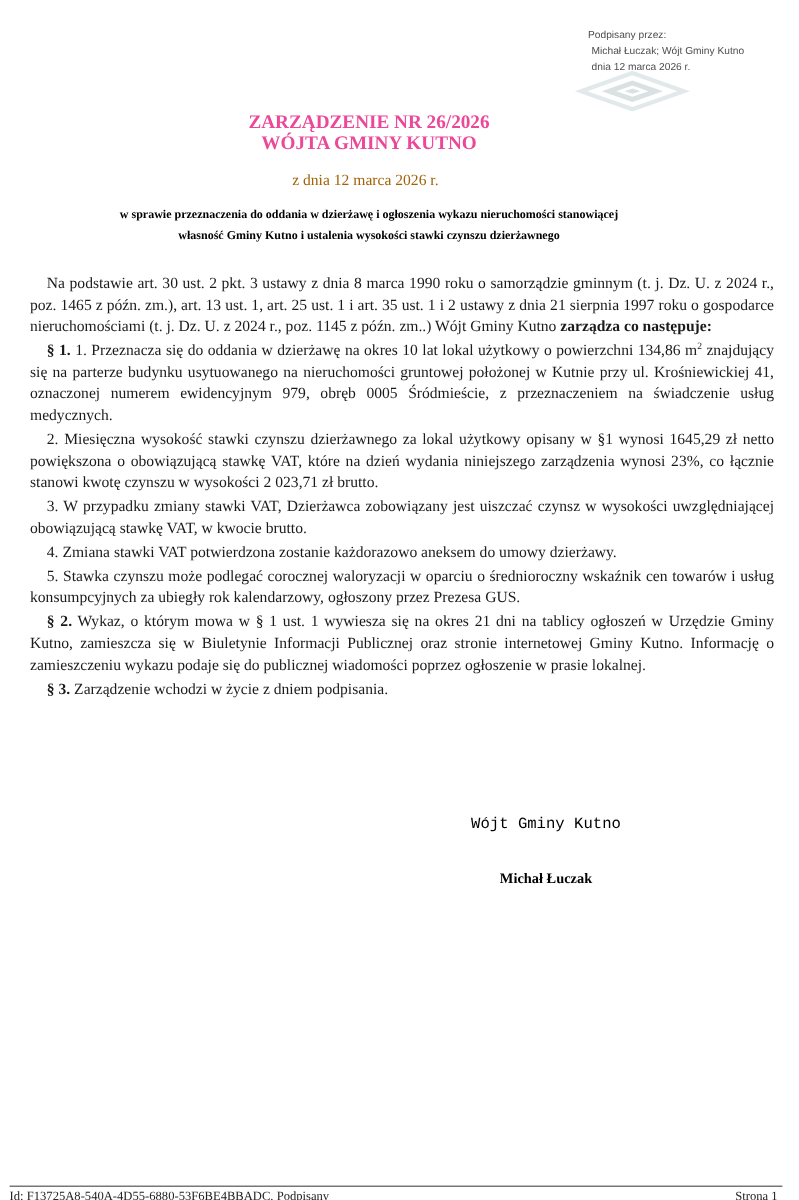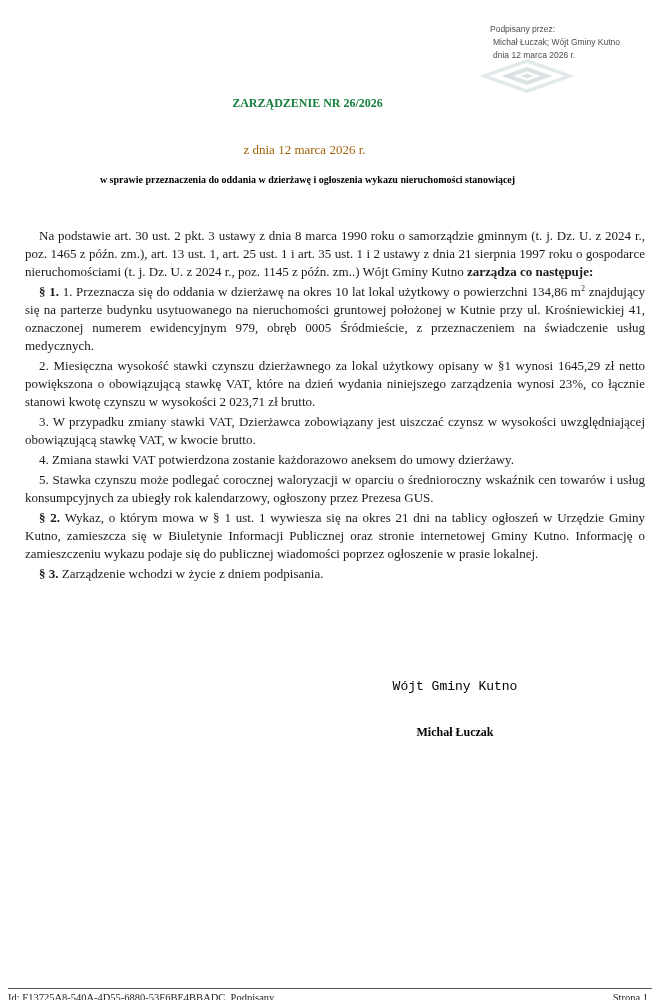--- a/index.html
+++ b/index.html
@@ -26,23 +26,23 @@
   }
   .stamp-text .ln2, .stamp-text .ln3 { padding-left: 3px; }
   .stamp-logo { position: absolute; top: 48px; left: 479px; }
 
   
   .title-block {
     position: absolute;
     top: 84px; left: 25px; width: 565px;
     text-align: center;
     font-weight: bold;
-    font-size: 12px;
+    font-size: 16px;
     line-height: 16.5px;
-    color: #15803d;
+    color: #ec4899;
   }
   .date-line {
     position: absolute;
     top: 131px; left: 22px; width: 565px;
     text-align: center;
     font-size: 13px;
     color: #a16207;
   }
   .subject-block {
     position: absolute;
@@ -98,24 +98,26 @@
   <svg class="stamp-logo" width="96" height="34" viewBox="0 0 96 34">
     <polygon points="48,0 96,17 48,34 0,17" fill="#e2e9ea"></polygon>
     <polygon points="48,3.8 85.5,17 48,30.2 10.5,17" fill="#ffffff"></polygon>
     <polygon points="48,8 73.5,17 48,26 22.5,17" fill="#d9e1e3"></polygon>
     <polygon points="48,12.3 61.5,17 48,21.7 34.5,17" fill="#ffffff"></polygon>
     <polygon points="48,14.8 54.5,17 48,19.2 41.5,17" fill="#d9e1e3"></polygon>
   </svg>
 
   <div class="title-block">
     <div>ZARZĄDZENIE NR 26/2026</div>
+    <div>WÓJTA GMINY KUTNO</div>
   </div>
   <div class="date-line">z dnia 12 marca 2026 r.</div>
   <div class="subject-block">
     <div>w sprawie przeznaczenia do oddania w dzierżawę i ogłoszenia wykazu nieruchomości stanowiącej</div>
+    <div>własność Gminy Kutno i ustalenia wysokości stawki czynszu dzierżawnego</div>
   </div>
 
   <div class="doc-body">
     <p><span>Na podstawie art. 30 ust. 2 pkt. 3 ustawy z dnia 8 marca 1990 roku o samorządzie gminnym (t. j. Dz. U. z 2024 r., poz. 1465 z późn. zm.), art. 13 ust. 1, art. 25 ust. 1 i art. 35 ust. 1 i 2 ustawy z dnia 21 sierpnia 1997 roku o gospodarce nieruchomościami (t. j. Dz. U. z 2024 r., poz. 1145 z późn. zm..) Wójt Gminy Kutno </span><span class="bold">zarządza co następuje:</span></p>
 
     <p><span class="bold">§ 1.</span><span> 1. Przeznacza się do oddania w dzierżawę na okres 10 lat lokal użytkowy o powierzchni 134,86 m</span><sup>2</sup><span> znajdujący się na parterze budynku usytuowanego na nieruchomości gruntowej położonej w Kutnie przy ul. Krośniewickiej 41, oznaczonej numerem ewidencyjnym 979, obręb 0005 Śródmieście, z przeznaczeniem na świadczenie usług medycznych.</span></p>
 
     <p>2. Miesięczna wysokość stawki czynszu dzierżawnego za lokal użytkowy opisany w §1 wynosi 1645,29 zł netto powiększona o obowiązującą stawkę VAT, które na dzień wydania niniejszego zarządzenia wynosi 23%, co łącznie stanowi kwotę czynszu w wysokości  2 023,71 zł brutto.</p>
 
     <p>3. W przypadku zmiany stawki VAT, Dzierżawca zobowiązany jest uiszczać czynsz w wysokości uwzględniającej obowiązującą stawkę VAT, w kwocie brutto.</p>

